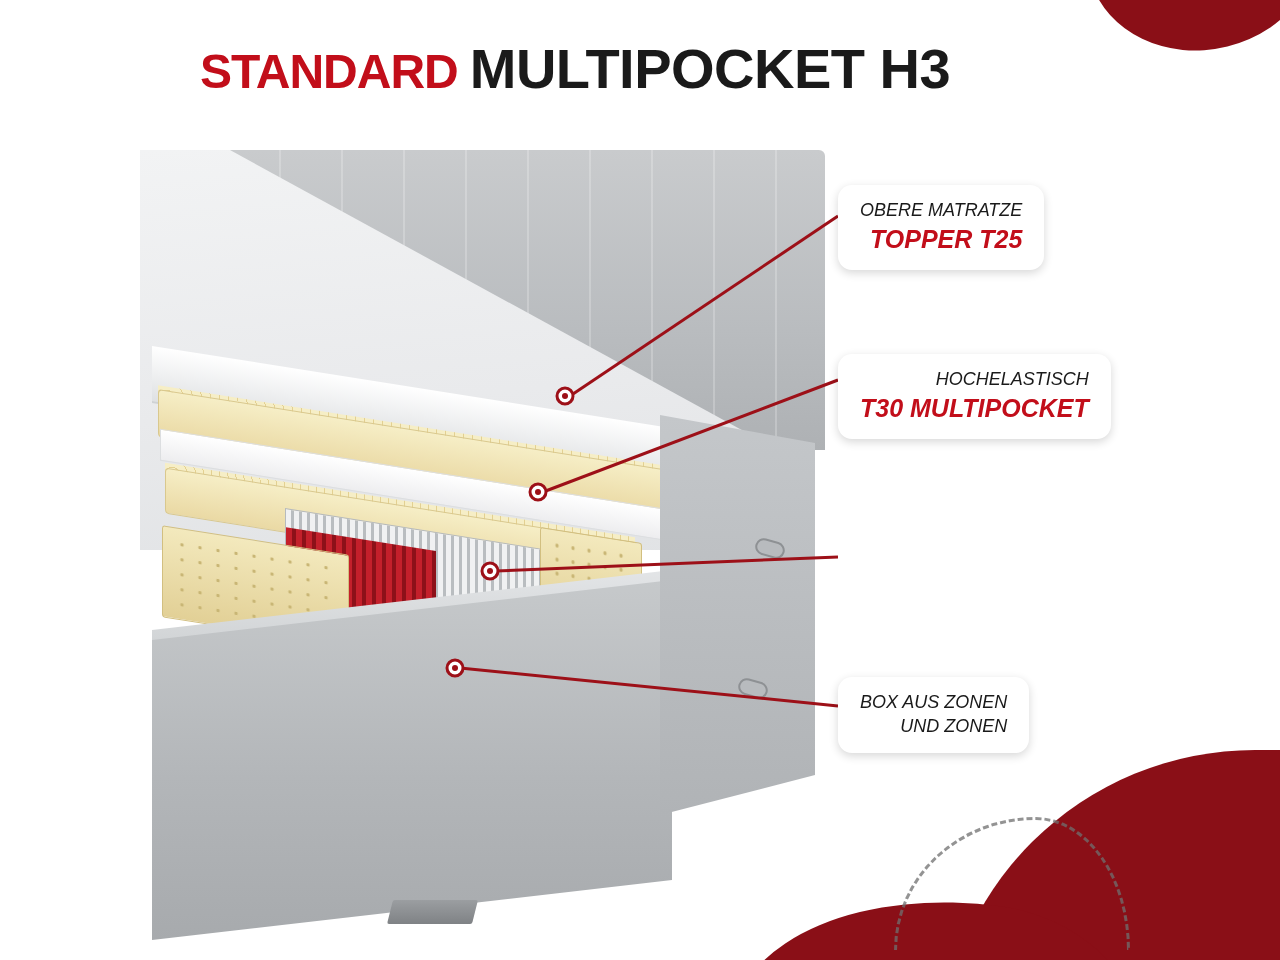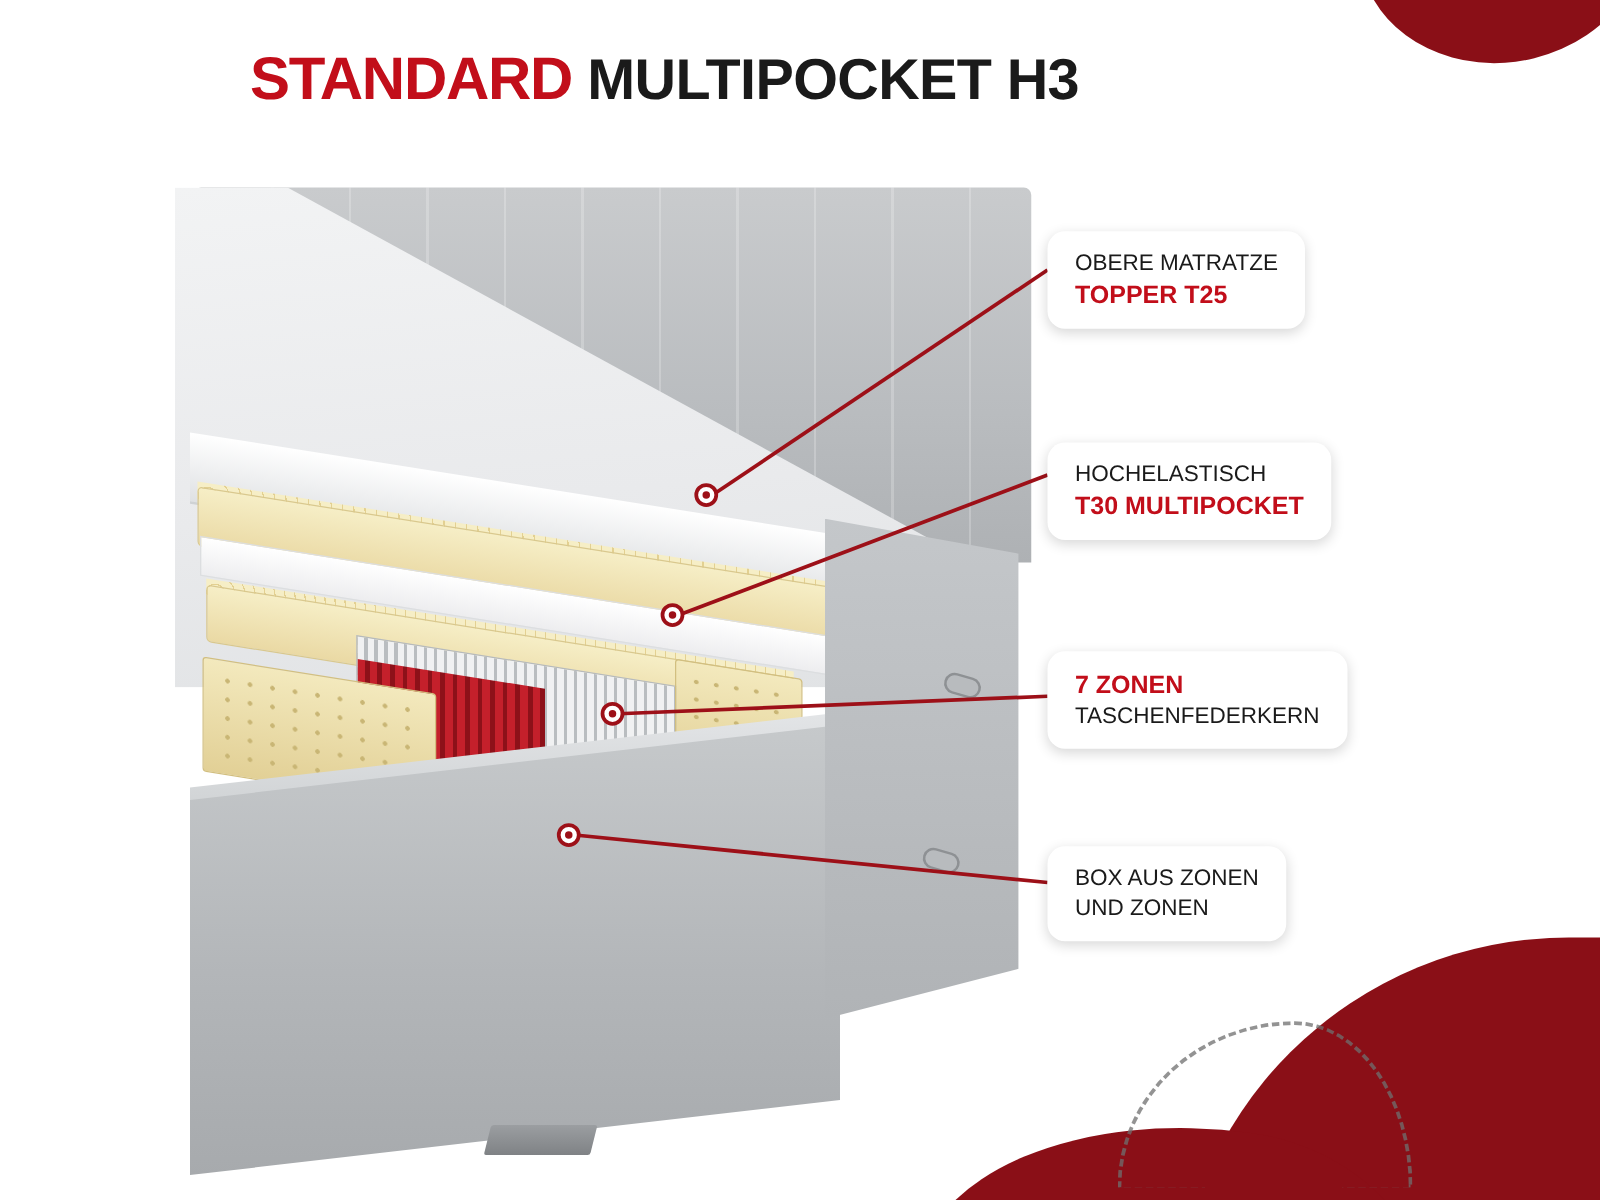--- a/index.html
+++ b/index.html
@@ -66,21 +66,21 @@
     top: 36px;
     white-space: nowrap;
   }
   .title .t-main {
     font-size: 48px;
     font-weight: bold;
     color: #c20e1a;
     letter-spacing: -1px;
   }
   .title .t-sub {
-    font-size: 46px;
+    font-size: 56px;
     font-weight: bold;
     color: #1a1a1a;
     letter-spacing: -.5px;
     margin-left: 12px;
   }
 
   
   .product {
     position: absolute;
     left: 140px;
@@ -297,31 +297,32 @@
     border-radius: 2px;
   }
 
   
   .callout {
     position: absolute;
     background: #ffffff;
     border-radius: 14px;
     box-shadow: 0 3px 10px rgba(0,0,0,.16);
     padding: 14px 22px;
-    text-align: left;
+    text-align: right;
     line-height: 1.32;
     font-size: 18px;
     color: #1a1a1a;
     white-space: nowrap;
+    font-style: italic;
   }
   .callout .strong-red {
     display: block;
     color: #c20e1a;
     font-weight: bold;
-    font-size: 20px;
+    font-size: 25px;
   }
   .callout .plain {
     display: block;
   }
   .c1 { left: 838px; top: 185px; }
   .c2 { left: 838px; top: 354px; }
   .c3 { left: 838px; top: 521px; }
   .c4 { left: 838px; top: 677px; }
 
   
@@ -402,23 +403,19 @@
   <div class="callout c1">
     <span class="plain">OBERE MATRATZE</span>
     <span class="strong-red">TOPPER T25</span>
   </div>
 
   <div class="callout c2">
     <span class="plain">HOCHELASTISCH</span>
     <span class="strong-red">T30 MULTIPOCKET</span>
   </div>
 
-  <div class="callout c3">
-    <span class="strong-red">7 ZONEN</span>
-    <span class="plain">TASCHENFEDERKERN</span>
-  </div>
 
   <div class="callout c4">
     <span class="plain">BOX AUS ZONEN</span>
     <span class="plain">UND ZONEN</span>
   </div>
 
 </div>
 
 </body></html>

